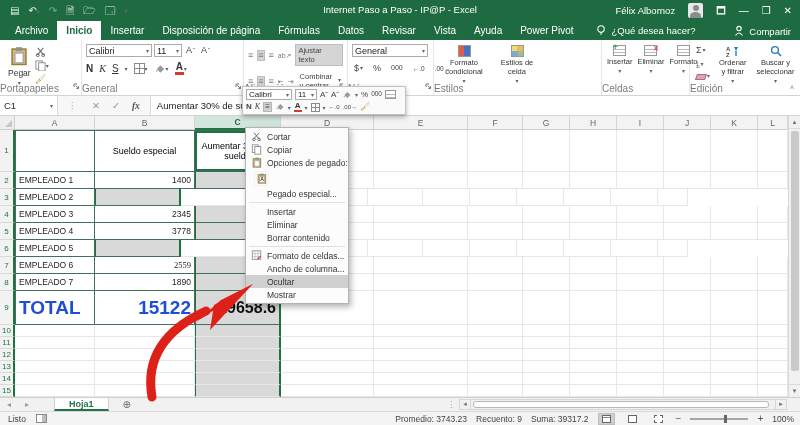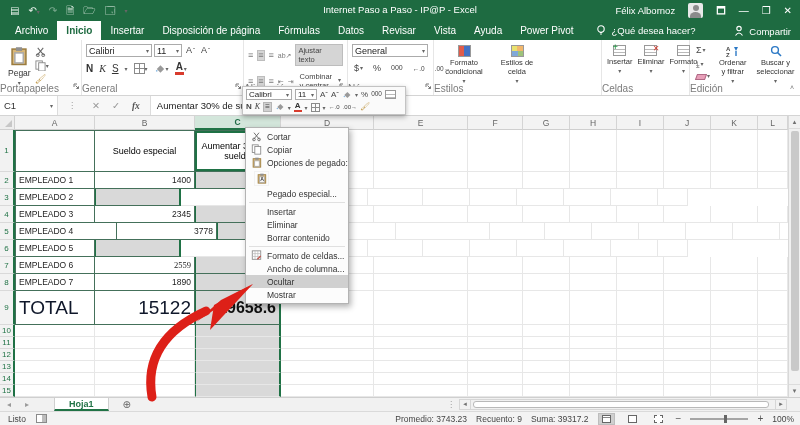--- a/index.html
+++ b/index.html
@@ -71,21 +71,21 @@
   .cell{border-right:1px solid #e7e7e7;border-bottom:1px solid #e7e7e7;font-size:8.5px;color:#1c1c1c;
         display:flex;align-items:center;padding:0 3px;overflow:hidden;flex:none;background:#fff}
   .cell.tbl{border-right:1px solid #44705a;border-bottom:1px solid #44705a}
   .cell.tbl.first{border-left:1px solid #44705a}
   .cell.toprow{border-top:1px solid #44705a}
   .cell.selc{background:#d9d9d9;border-left:1px solid #1f7145;border-right:2px solid #1f7145}
   .cell.activecell{background:#fff;box-shadow:inset 0 0 0 2px #1f7145}
   .cell.ctr{justify-content:center;text-align:center}
   .cell.rt{justify-content:flex-end}
   .cell.hdrtxt{font-size:9px;line-height:1.15;color:#000}
-  .cell.big{font-size:19px;font-weight:normal;color:#0f172a}
+  .cell.big{font-size:19px;font-weight:bold;color:#1d4ed8}
   .cell.bigc{font-size:16px;font-weight:bold;color:#111}
   
   #vscroll{position:absolute;right:0;top:116px;width:12px;height:281px;background:#f1f1f1;border-left:1px solid #d8d8d8;font-size:7px;color:#707070}
   .varrow{height:13px;display:flex;align-items:center;justify-content:center;border-bottom:1px solid #dcdcdc}
   .varrow.bot{position:absolute;bottom:0;width:100%;border-top:1px solid #dcdcdc;border-bottom:none}
   #vthumb{position:absolute;left:1.5px;top:15px;width:8px;height:240px;background:#c9c9c9;border-radius:2px}
   
   #tabbar{position:absolute;left:0;top:397px;width:800px;height:14px;background:#f1f1f1;border-top:1px solid #cfcfcf;display:flex;align-items:stretch;font-size:9px;color:#666}
   .navarr{display:flex;align-items:center;padding:0 7px;color:#9a9a9a;font-size:8px}
   .sheettab{background:#fff;border:1px solid #cfcfcf;border-top:none;border-bottom:2px solid #217346;color:#217346;font-weight:bold;
@@ -511,21 +511,21 @@
           <div class="cell" style="width: 55px;"></div>
           <div class="cell" style="width: 47px;"></div>
           <div class="cell" style="width: 47px;"></div>
           <div class="cell" style="width: 47px;"></div>
           <div class="cell" style="width: 47px;"></div>
           <div class="cell" style="width: 47px;"></div>
           <div class="cell" style="width: 30px;"></div>
         </div>
         <div class="srow" style="height: 17px;">
           <div class="rowh">5</div>
-          <div class="cell tbl first" style="width: 102px;">EMPLEADO 4</div>
+          <div class="cell tbl first" style="width: 80px;">EMPLEADO 4</div>
           <div class="cell tbl rt" style="width: 100px;">3778</div>
           <div class="cell tbl selc" style="width: 86px;"></div>
           <div class="cell" style="width: 93px;"></div>
           <div class="cell" style="width: 94px;"></div>
           <div class="cell" style="width: 55px;"></div>
           <div class="cell" style="width: 47px;"></div>
           <div class="cell" style="width: 47px;"></div>
           <div class="cell" style="width: 47px;"></div>
           <div class="cell" style="width: 47px;"></div>
           <div class="cell" style="width: 47px;"></div>

